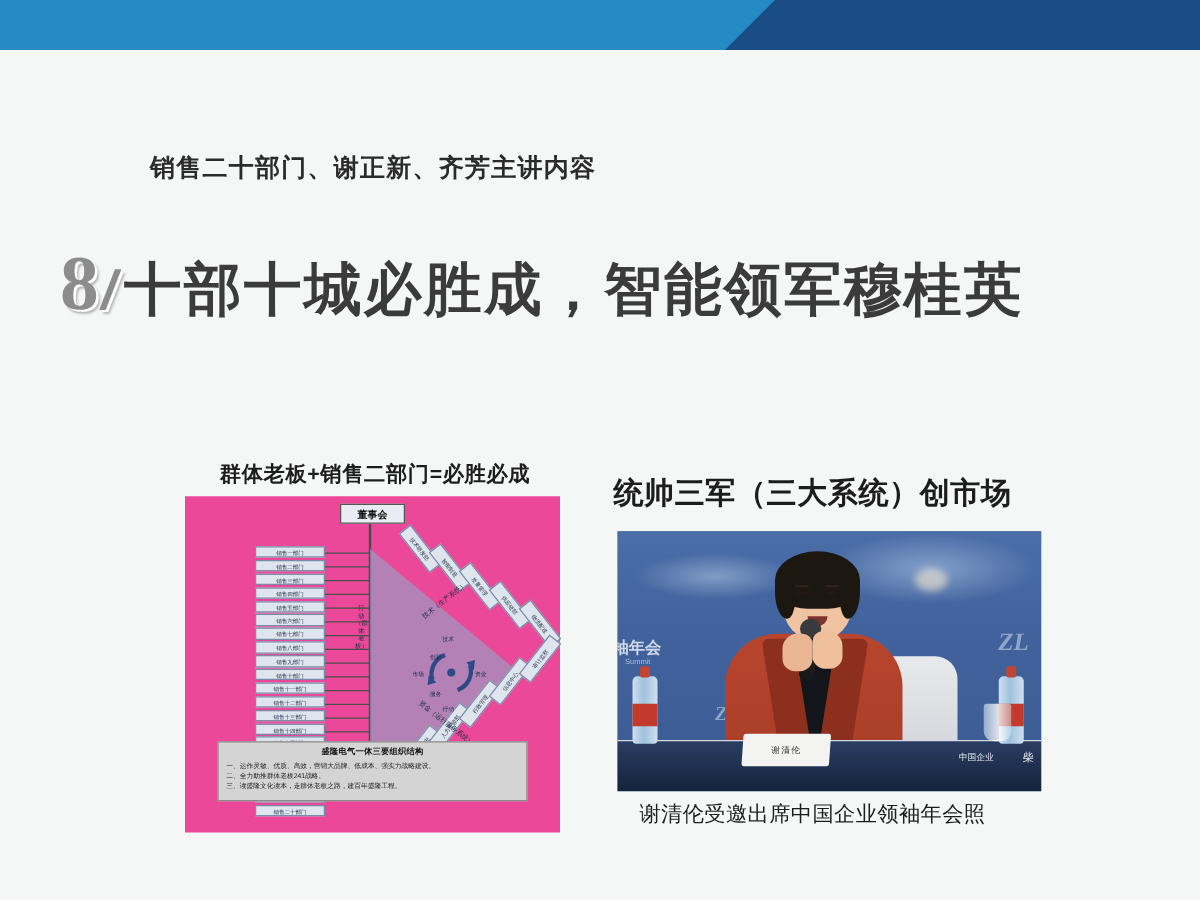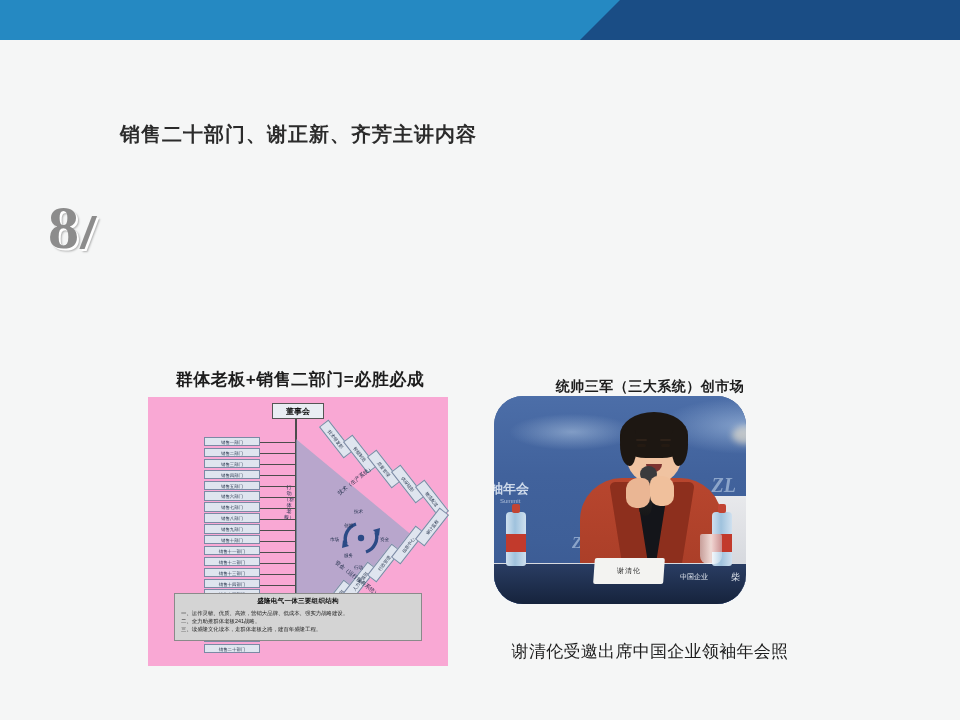--- a/index.html
+++ b/index.html
@@ -51,21 +51,21 @@
     margin:0 6px 0 2px; line-height:1;
   }
   .headline-text{
     font-size:46px; font-weight:bold; color:#3b3b3b;
     letter-spacing:2px; line-height:1;
   }
 
   
   .diagram-card{
     position:absolute; left:148px; top:397px; width:300px; height:269px;
-    background:#f9a8d4;
+    background:#ec4899;
   }
   .diagram-title{
     position:absolute; left:140px; top:368px; width:320px;
     text-align:center; font-size:17px; font-weight:bold; color:#1d1d1d;
     letter-spacing:.5px; white-space:nowrap;
   }
   .diag-inner{ position:absolute; inset:0; }
 
   .board-box{
     position:absolute; left:124px; top:6px; width:52px; height:16px;
@@ -128,26 +128,26 @@
     font-size:6.6px; font-weight:bold; color:#111;
     text-align:center; margin-bottom:2.5px; letter-spacing:.2px;
   }
   .footer-line{
     font-size:5.4px; color:#1c1c1c; line-height:1.55; white-space:nowrap;
   }
 
   
   .photo-title{
     position:absolute; left:490px; top:378px; width:320px;
-    text-align:center; font-size:14px; font-weight:bold; color:#1d1d1d;
+    text-align:center; font-size:24px; font-weight:bold; color:#1d1d1d;
     letter-spacing:.5px; white-space:nowrap;
   }
   .photo-frame{
-    position:absolute; left:494px; top:396px; width:252px; height:208px;
-    overflow:hidden; background:#3f5d90;border-radius:29px;
+    position:absolute; left:494px; top:425px; width:339px; height:208px;
+    overflow:hidden; background:#3f5d90;
   }
   .photo-caption{
     position:absolute; left:470px; top:640px; width:360px;
     text-align:center; font-size:17px; color:#1d1d1d;
     letter-spacing:.3px; white-space:nowrap;
   }
 
   
   .ph-bg{
     position:absolute; inset:0;
@@ -288,20 +288,21 @@
 <div class="header-bar">
   <div class="header-light"></div>
   <div class="header-dark"></div>
 </div>
 
 <div class="subtitle">销售二十部门、谢正新、齐芳主讲内容</div>
 
 <div class="headline">
   <span class="headline-num">8</span>
   <span class="headline-slash">/</span>
+  <span class="headline-text">十部十城必胜成，智能领军穆桂英</span>
 </div>
 
 <div class="diagram-title">群体老板+销售二部门=必胜必成</div>
 
 <div class="diagram-card">
   <div class="diag-inner">
 
     <div class="board-box">董事会</div>
     <div class="spine"></div>
     <div class="spine-label">行动（群体老板）</div>

